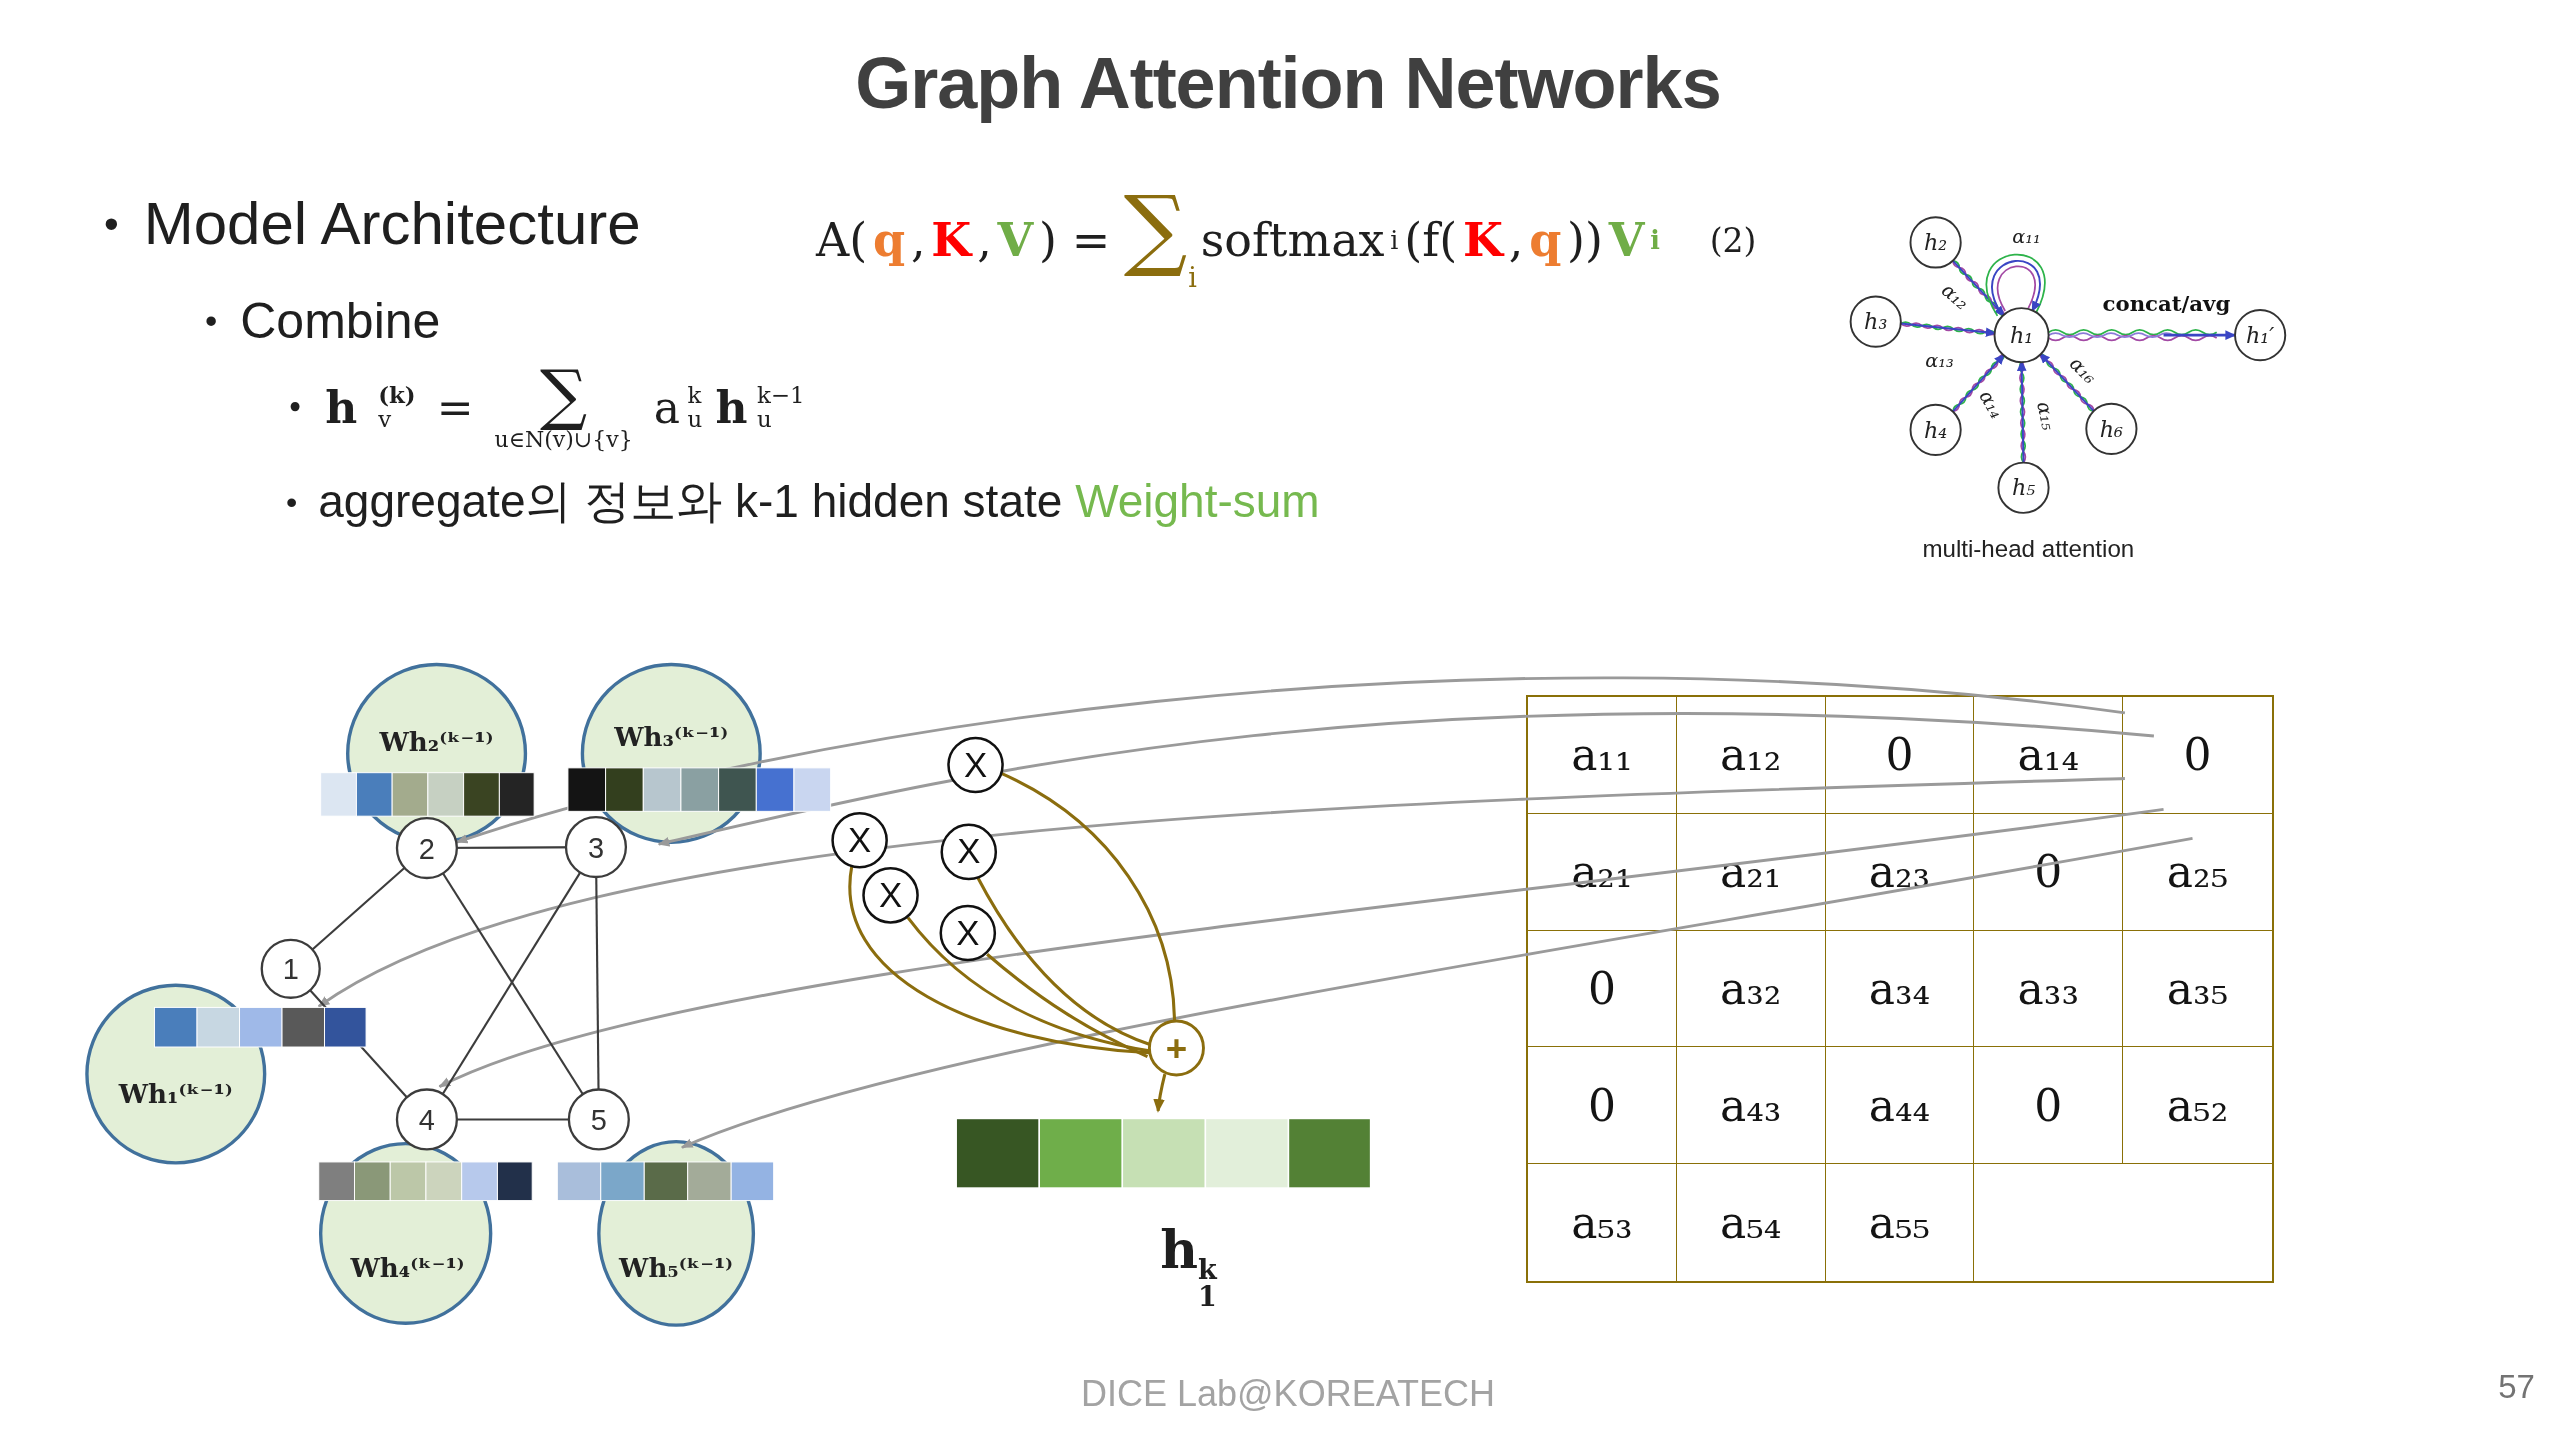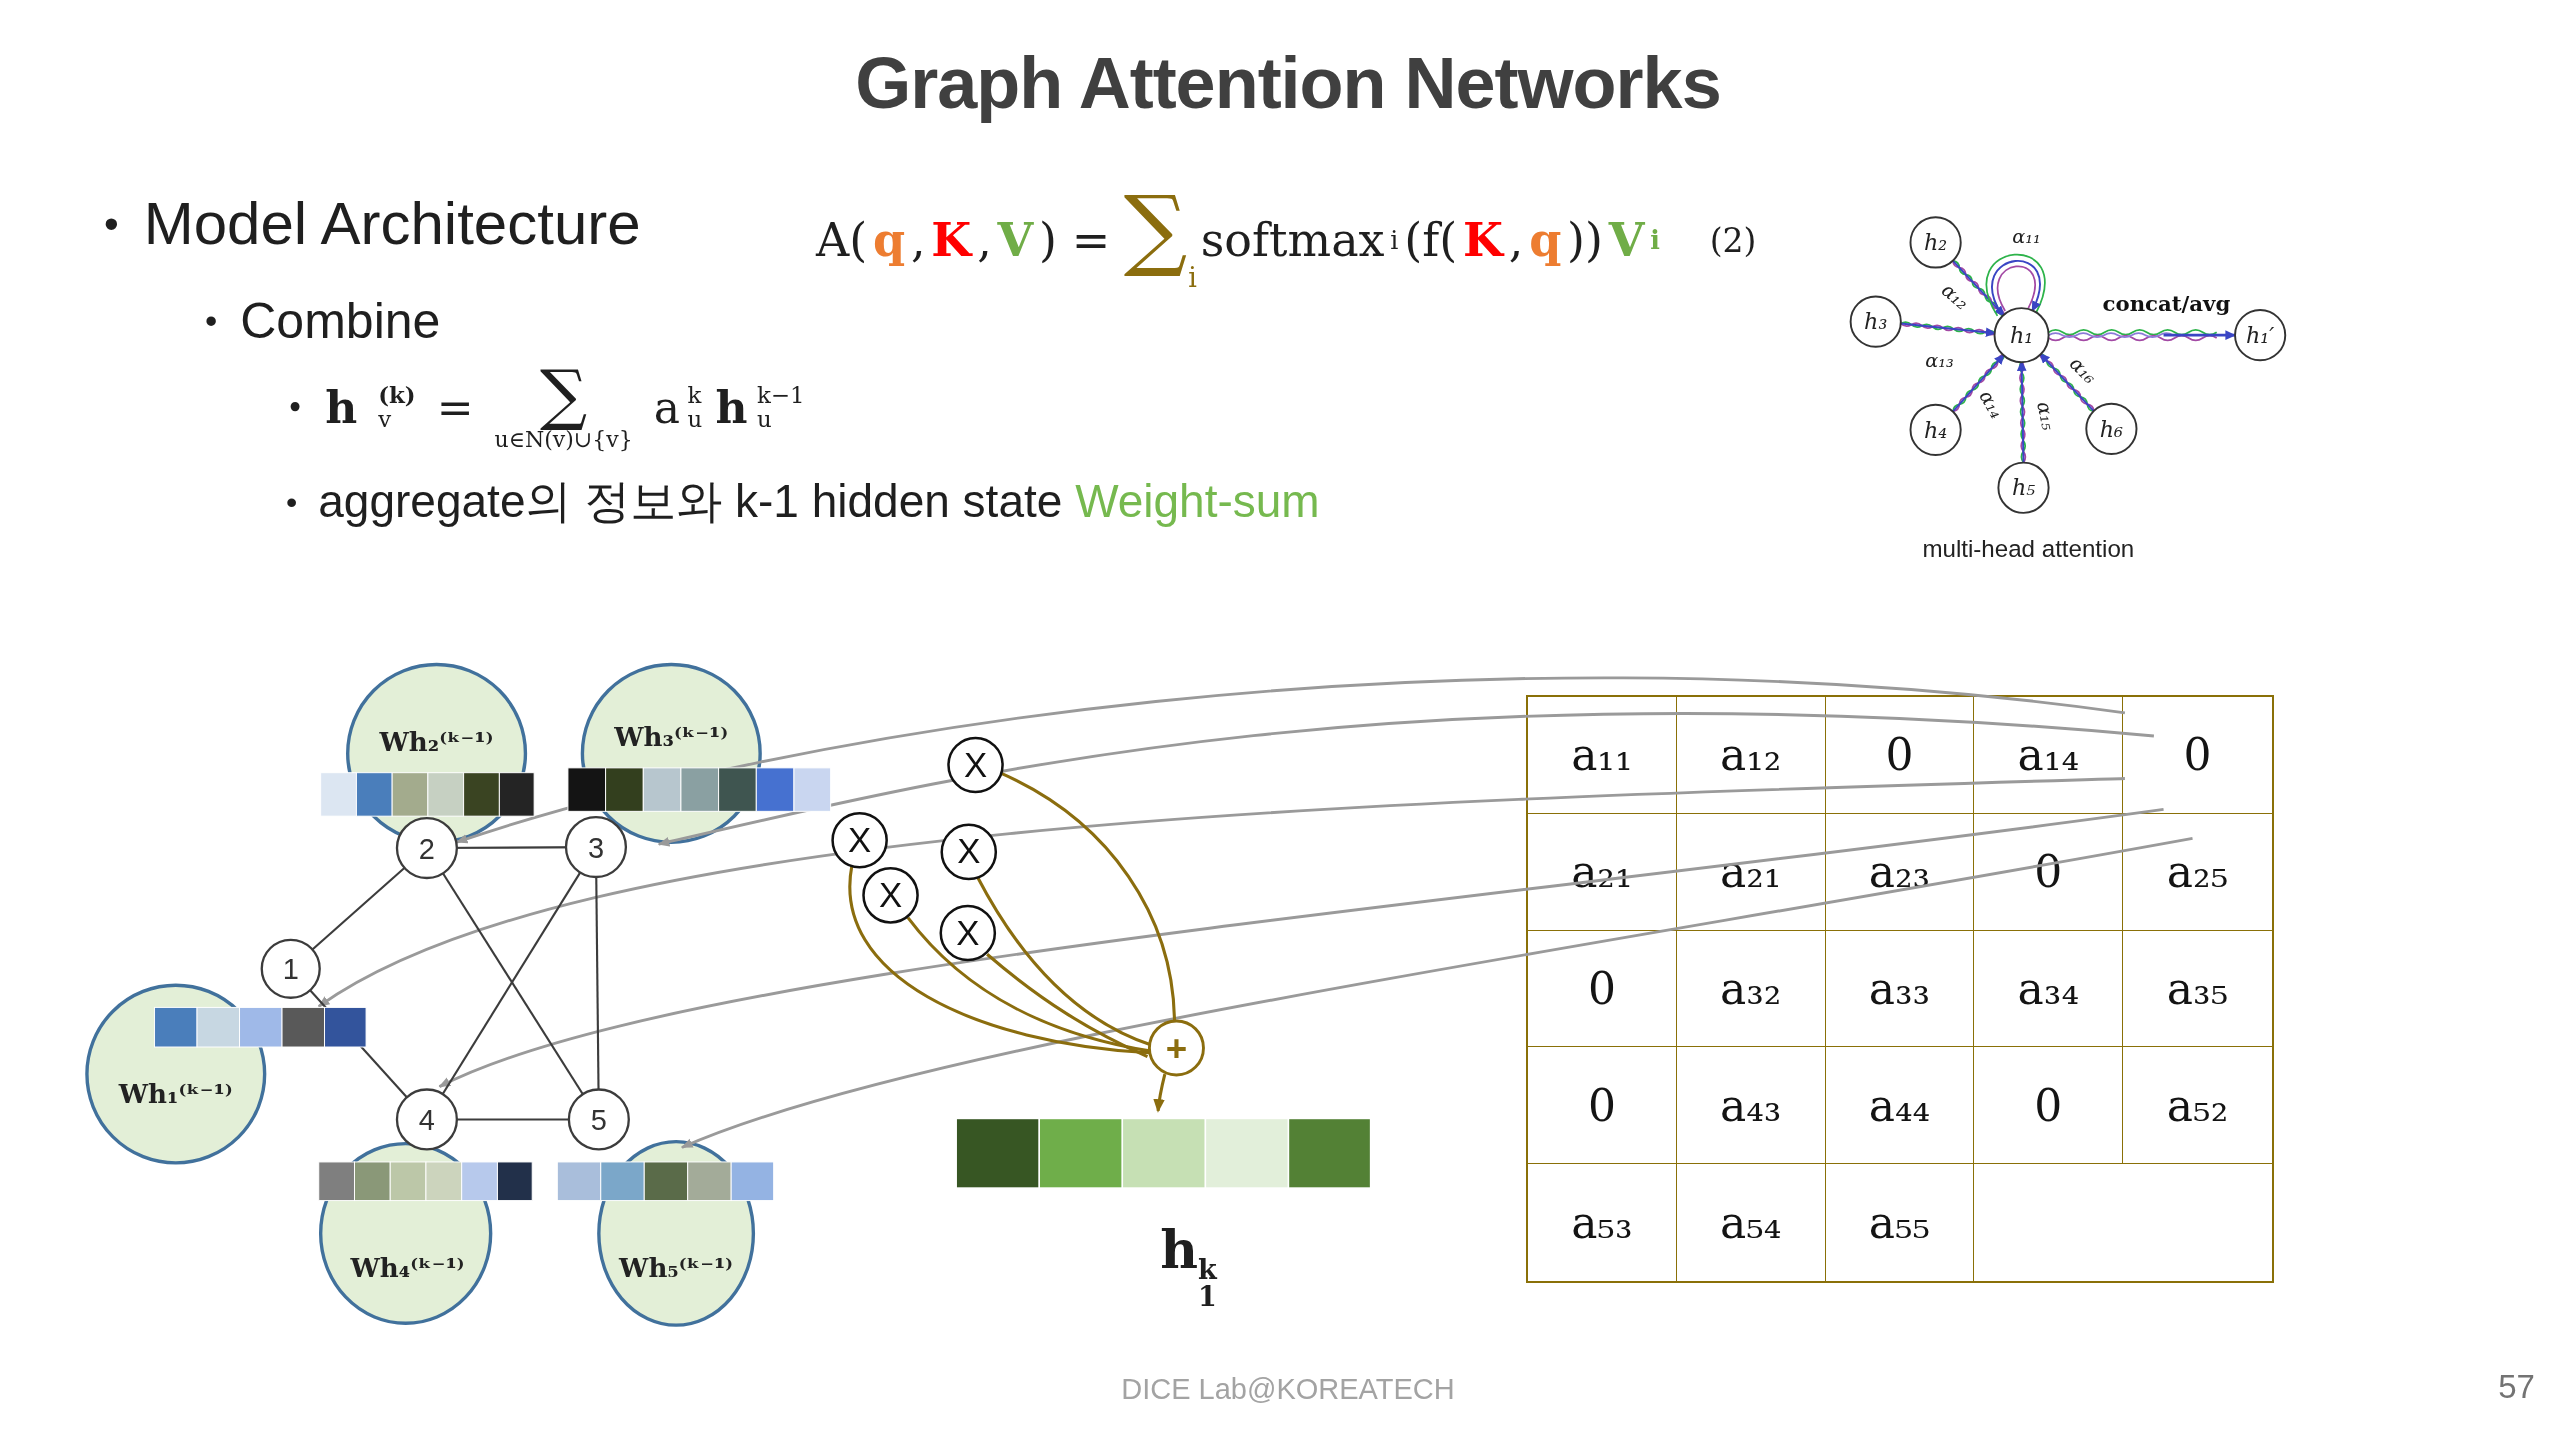--- a/index.html
+++ b/index.html
@@ -42,21 +42,21 @@
   
   .mat{top:695px;left:1526px;width:744px;height:584px;border:2.9px solid #8A7008;
        display:grid;grid-template-columns:repeat(5,1fr);grid-template-rows:repeat(5,1fr);
        z-index:1;background:#fff;}
   .mat .cell{border-right:1.9px solid #8A7008;border-bottom:1.9px solid #8A7008;
        display:flex;align-items:center;justify-content:center;
        font-family:"DejaVu Serif",serif;font-size:44px;color:#141414;text-align:right;}
   .mat .cell:nth-child(5n){border-right:none;}
   .mat .cell:nth-child(n+21){border-bottom:none;}
   
-  .footer{top:1373px;left:0;width:2576px;text-align:center;font-size:29px;color:#A3A3A3;}
+  .footer{top:1373px;left:0;width:2576px;text-align:center;font-size:36px;color:#A3A3A3;}
   .pagenum{top:1368px;left:2473px;width:87px;text-align:center;font-size:33px;color:#737373;}
   
   svg.scene{position:absolute;inset:0;z-index:3;pointer-events:none;}
 </style>
 </head>
 <body>
 
 <div class="slide">
 
   <div class="abs title">Graph Attention Networks</div>
@@ -130,22 +130,22 @@
     <div class="cell">0</div>
     <div class="cell">a₁₄</div>
     <div class="cell">0</div>
     <div class="cell">a₂₁</div>
     <div class="cell">a₂₁</div>
     <div class="cell">a₂₃</div>
     <div class="cell">0</div>
     <div class="cell">a₂₅</div>
     <div class="cell">0</div>
     <div class="cell">a₃₂</div>
+    <div class="cell">a₃₄</div>
     <div class="cell">a₃₃</div>
-    <div class="cell">a₃₄</div>
     <div class="cell">a₃₅</div>
     <div class="cell">0</div>
     <div class="cell">a₄₃</div>
     <div class="cell">a₄₄</div>
     <div class="cell">0</div>
     <div class="cell">a₅₂</div>
     <div class="cell">a₅₃</div>
     <div class="cell">a₅₄</div>
     <div class="cell">a₅₅</div>
   </div>

